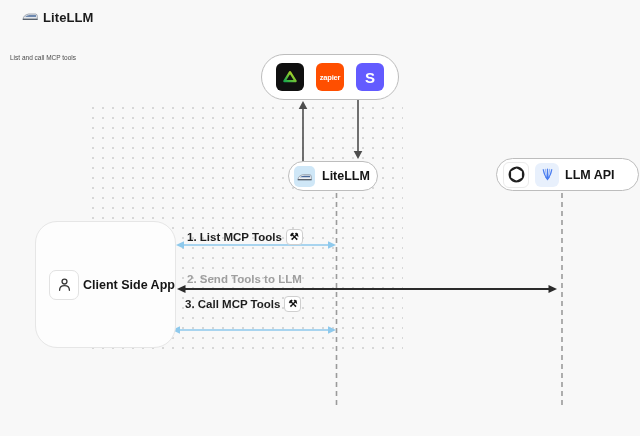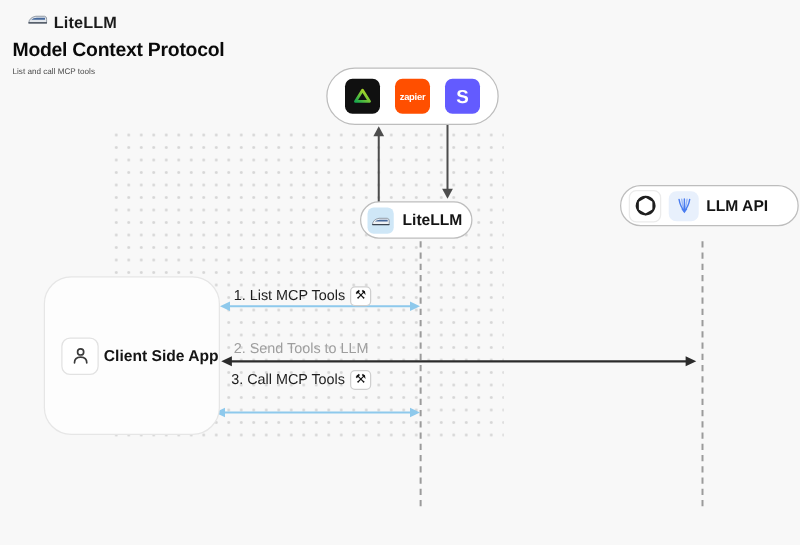--- a/index.html
+++ b/index.html
@@ -30,35 +30,35 @@
   .tool-sq.black{background:#101010;}
   .tool-sq.orange{background:#ff4f00;}
   .tool-sq.purple{background:#635bff;}
   .zapier-txt{color:#fff; font-size:7.5px; font-weight:700; letter-spacing:-.2px;}
   .stripe-txt{color:#fff; font-size:15px; font-weight:700;}
 
   .litellm-pill{left:288px; top:161px; width:90px; height:30px; border-radius:16px; padding-left:5px; gap:7px;}
   .litellm-ic{width:21px; height:21px; border-radius:5px; background:#cfe7f7; display:flex; align-items:center; justify-content:center;}
   .node-label{font-size:12.5px; font-weight:600; color:#151515;}
 
-  .llm-pill{left:496px; top:148px; width:143px; height:33px; border-radius:17px; padding-left:6px; gap:6px;text-align:right;}
+  .llm-pill{left:496px; top:158px; width:143px; height:33px; border-radius:17px; padding-left:6px; gap:6px;text-align:right;}
   .prov-sq{width:24px; height:24px; border-radius:6px; display:flex; align-items:center; justify-content:center;}
   .prov-sq.openai{background:#ffffff; border:1px solid #ebebeb;}
   .prov-sq.blue{background:#e8f0fc;}
 
   .client-box{
     position:absolute; left:35px; top:221px; width:141px; height:127px;
     background:#fdfdfd; border:1.4px solid #e6e6e6; border-radius:22px;
     display:flex; align-items:center; z-index:2; box-sizing:border-box; padding-left:13px; gap:4px;
   }
   .client-ic{width:28px; height:28px; border-radius:7px; background:#ffffff; border:1px solid #e2e2e2; display:flex; align-items:center; justify-content:center;}
 
   
-  .flow-label{position:absolute; z-index:2; font-size:11.5px; color:#1d1d1d; font-weight:400; display:flex; align-items:center; gap:4px;}
-  .flow-label.muted{color:#9e9e9e; font-weight:400;}
+  .flow-label{position:absolute; z-index:2; font-size:11.5px; color:#1d1d1d; font-weight:700; display:flex; align-items:center; gap:4px;}
+  .flow-label.muted{color:#9e9e9e; font-weight:700;}
   .tool-badge{
     display:inline-flex; align-items:center; justify-content:center;
     height:14px; min-width:15px; border:1px solid #cfcfcf; border-radius:4px;
     background:#fff; font-size:10px; color:#111; line-height:1;
   }
   .arrow-layer{position:absolute; left:0; top:0; z-index:1;}
 </style>
 </head>
 <body>
 
@@ -94,21 +94,20 @@
     <span>
       <svg width="16" height="12" viewBox="0 0 24 16">
         <path d="M1.5 13 Q2 6.5 10 5 L20.5 5 Q23 5.3 23 8.5 L23 13 Z" fill="#e3e7ec" stroke="#7d8794" stroke-width="1"></path>
         <path d="M4.5 9.2 Q7 6.8 11 6.8 L21 6.8 L21 9.2 Z" fill="#46689b"></path>
         <rect x="1" y="12.2" width="22.5" height="1.6" rx="0.8" fill="#3b4450"></rect>
       </svg>
     </span>
     <span class="brand-text">LiteLLM</span>
   </div>
 
-  <div class="page-title">Model Context Protocol</div>
   <div class="page-subtitle">List and call MCP tools</div>
 
   <div class="pill mcp-pill">
     <div class="tool-sq black">
       <svg width="18" height="18" viewBox="0 0 24 24">
         <defs>
           <linearGradient id="tg" x1="0" y1="1" x2="1" y2="0">
             <stop offset="0" stop-color="#18a84d"></stop>
               <stop offset="1" stop-color="#cfe01f"></stop>
           </linearGradient>

